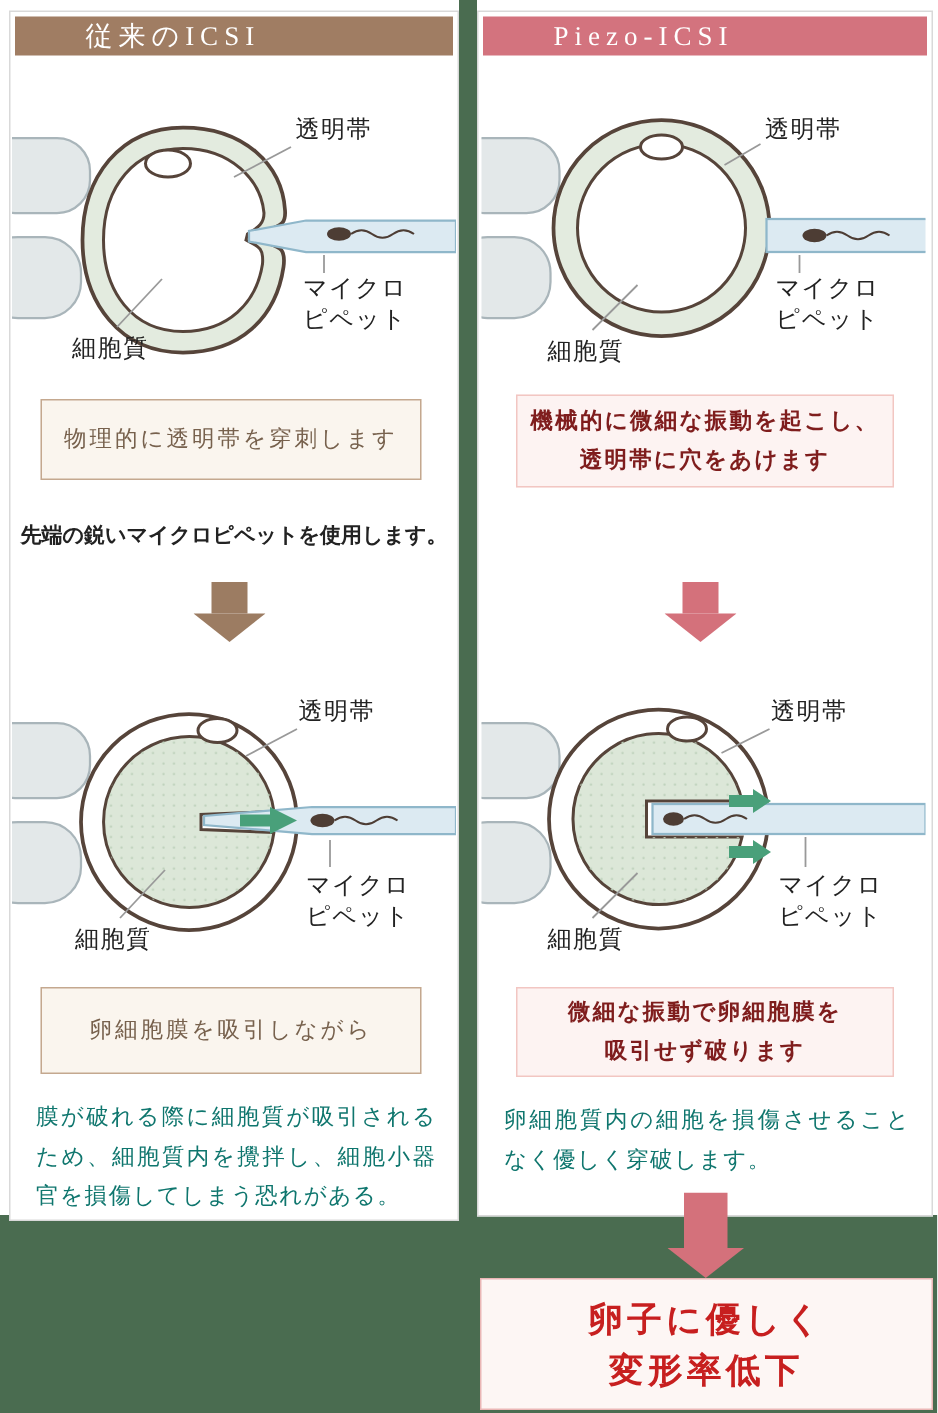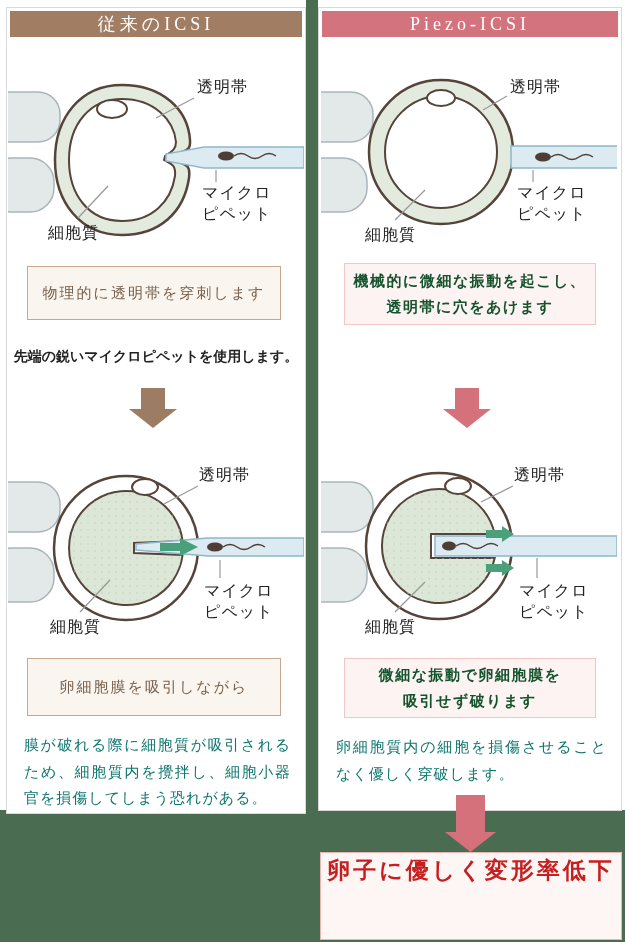--- a/index.html
+++ b/index.html
@@ -8,47 +8,47 @@
           font-family:"Liberation Sans", sans-serif; background:#ffffff; }
 
   .green-gutter { position:absolute; left:306px; top:0; width:12px; height:942px; background:#4a6c50; z-index:0; }
   .green-band   { position:absolute; left:0; top:810px; width:625px; height:132px; background:#4a6c50; z-index:0; }
 
   .card { position:absolute; background:#ffffff; border:1px solid #d9d9d9; z-index:1; }
   .card-left  { left:6px;   top:7px; width:300px; height:807px; }
   .card-right { left:318px; top:7px; width:304px; height:804px; }
 
   .hdr { position:absolute; left:3px; right:3px; top:3px; height:26px;
-         display:flex; align-items:center; justify-content:center;
-         font-family:"Liberation Serif", serif; font-size:18px; color:#ffffff; letter-spacing:4px; }
+         display:flex; align-items:center; 
+         font-family:"Liberation Serif", serif; font-size:18px; color:#ffffff; letter-spacing:4px;padding-left:47px; }
   .hdr-brown { background:#a07d63; }
   .hdr-pink  { background:#d3737e; }
 
   .diagram { position:absolute; left:1px; width:296px; height:196px; }
   .diagram svg { position:absolute; left:0; top:0; }
   .lbl { position:absolute; font-family:"Liberation Serif", serif; font-size:16px;
          color:#222222; letter-spacing:1px; line-height:21px; white-space:nowrap; }
   .lbl.two span { display:block; }
 
   .txtbox { position:absolute; display:flex; flex-direction:column; align-items:center;
             justify-content:center; text-align:center; font-size:15px; line-height:1.75; }
   .brown-box { background:#faf5ee; border:1px solid #c4a88f; color:#77614d; font-weight:500; letter-spacing:2px; }
-  .pink-box  { background:#fdf3f2; border:1px solid #f2c6c2; color:#14532d; font-weight:bold; letter-spacing:1.5px; }
+  .pink-box  { background:#fdf3f2; border:1px solid #f2c6c2; color:#7f1d1d; font-weight:bold; letter-spacing:1.5px; }
 
   .caption { position:absolute; left:0; right:0; text-align:center; font-size:14px; color:#222222;font-weight:bold; }
 
   .note { position:absolute; text-align:justify; font-size:15px; line-height:1.78;
           letter-spacing:1px; color:#0f766e; }
 
   .mid-arrow { position:absolute; width:48px; height:40px; }
   .bottom-arrow { position:absolute; left:445px; top:795px; width:51px; height:57px; z-index:2; }
 
   .result-box { position:absolute; left:320px; top:852px; width:302px; height:88px; z-index:2;
                 background:#fdf6f4; border:1px solid #eab6b5;
-                display:flex; flex-direction:row; justify-content:center; text-align:center;
+                display:flex; flex-direction:column; justify-content:center; text-align:center;
                 font-size:23px; font-weight:bold; color:#c71f1f; letter-spacing:3px; line-height:1.5; }
 </style>
 </head>
 <body>
 
 <div class="page">
 
   <div class="green-gutter"></div>
   <div class="green-band"></div>
 

